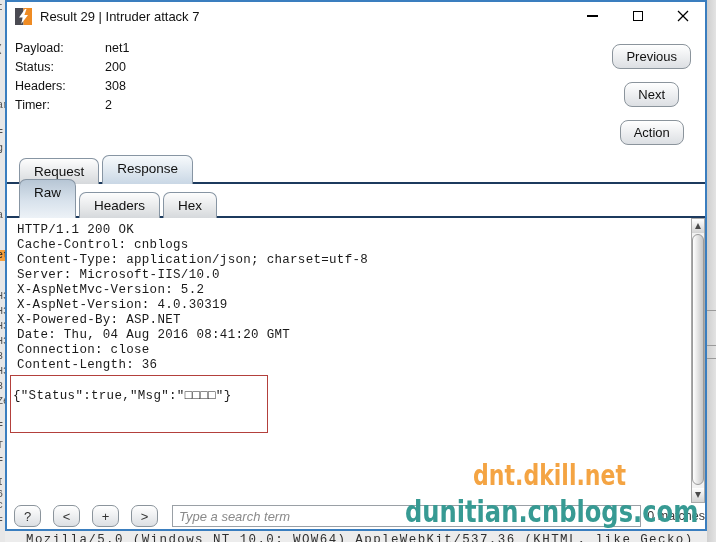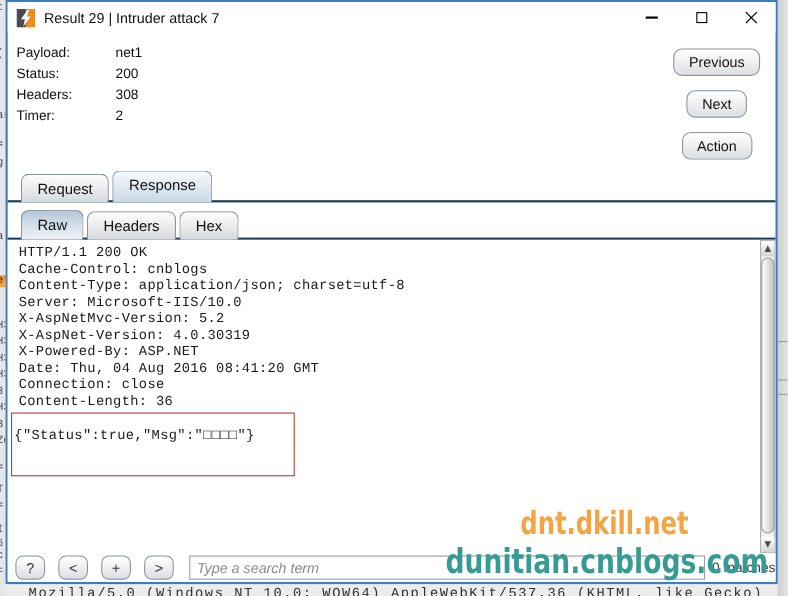--- a/index.html
+++ b/index.html
@@ -51,21 +51,21 @@
   .tabrow-main { top:153px; }
   .tabrow-sub  { top:187px; }
   .tab-rule { position:absolute; bottom:0; left:0; right:0; height:2px; background:#1C3A5E; }
   .tabs { position:absolute; left:12px; bottom:0; display:flex; align-items:flex-end; }
   .tab { height:26px; line-height:25px; padding:0 14px; margin-right:3px; font-size:13.5px;
          color:#111; background:linear-gradient(#fdfdfd,#d6d9dc);
          border:1px solid #8795a3; border-bottom:none; border-radius:7px 7px 0 0;
          position:relative; z-index:1; cursor:pointer; }
   .tabrow-main .tab.selected { height:29px; z-index:3;
          background:linear-gradient(#f7fafc,#c9d7e5); }
-  .tabrow-sub .tab.selected { height:27px; z-index:3;
+  .tabrow-sub .tab.selected { height:39px; z-index:3;
          background:linear-gradient(#b7c6d5 0%,#d8e2ec 55%,#edf2f7 100%); }
 
   
   .editor { position:absolute; left:0; top:216px; right:14px; height:285px;
             background:#fff; overflow:hidden; padding:5px 0 0 10px;
             font-size:12.5px; line-height:15px; letter-spacing:0.3px; color:#1a1a1a; }
   .resp-line { white-space:pre; }
   .body-box { position:absolute; left:3px; top:157px; width:258px; height:58px;
               border:1px solid #B3403C; }
   .body-text { position:absolute; left:2px; top:13px; white-space:pre; }

